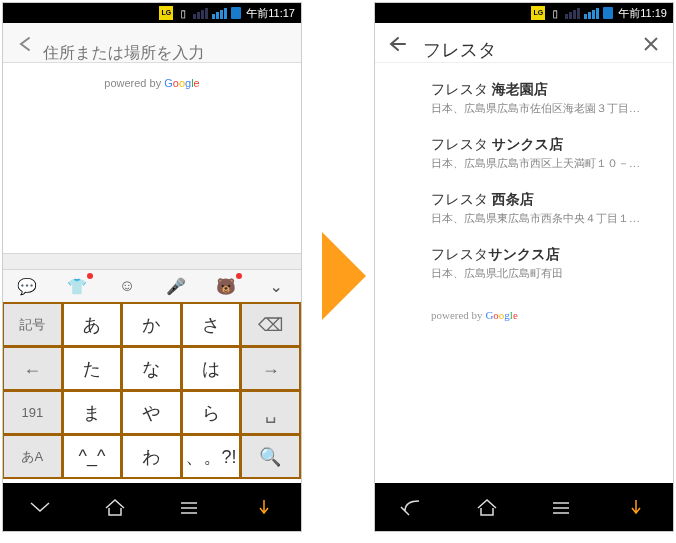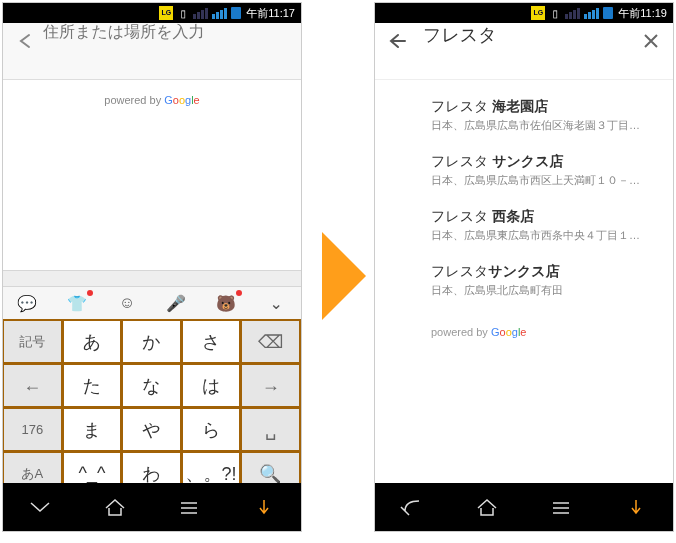--- a/index.html
+++ b/index.html
@@ -42,23 +42,23 @@
   .sigbar span{display:inline-block;width:3px;background:#2b90d9;}
   .sigbar span:nth-child(1){height:5px;}
   .sigbar span:nth-child(2){height:7px;}
   .sigbar span:nth-child(3){height:9px;}
   .sigbar span:nth-child(4){height:11px;}
   .sigbar.dim span{background:#335;}
   .status-time{font-size:11px;color:#fff;margin-left:1px;}
 
   
   .search-row {
-    height: 57px;
+    height: 40px;
     display:flex;
-    align-items:flex-start;
+    align-items:flex-end;
     padding:0 4px;
     border-bottom:1px solid #ddd;
     background:#f8f8f8;
   }
   .phone-right .search-row{background:#fff;border-bottom:1px solid #eee;}
   .back-btn{width:36px;height:36px;display:flex;align-items:center;justify-content:center;color:#777;font-size:18px;}
   .search-input{flex:1;font-size:16px;color:#aaa;border:none;background:transparent;outline:none;}
   .search-text{flex:1;font-size:18px;color:#333;padding-left:8px;}
   .clear-btn{width:36px;height:36px;display:flex;align-items:center;justify-content:center;color:#666;font-size:18px;}
 
@@ -71,21 +71,21 @@
   }
   .google-g{color:#4285F4;}
   .google-o1{color:#EA4335;}
   .google-o2{color:#FBBC05;}
   .google-g2{color:#4285F4;}
   .google-l{color:#34A853;}
   .google-e{color:#EA4335;}
 
   .blank-area{flex:1;}
   .phone-left .content{height:calc(100% - 20px - 44px - 48px);display:flex;flex-direction:column;}
-  .phone-right .content{height:calc(100% - 20px - 44px - 48px);overflow:hidden;}
+  .phone-right .content{height:calc(100% - 20px - 44px - 48px);overflow:hidden;font-family:Liberation Serif, serif;}
 
   
   .kbd-suggest{height:16px;background:#eee;border-top:1px solid #d6d6d6;}
   .kbd-toolbar{height:34px;background:#f6f6f6;display:flex;align-items:center;justify-content:space-around;border-top:1px solid #d6d6d6;border-bottom:1px solid #d6d6d6;}
   .kbd-toolbar .titem{font-size:16px;color:#555;position:relative;width:32px;height:22px;display:flex;align-items:center;justify-content:center;}
   .reddot::after{content:"";position:absolute;top:-2px;right:0;width:6px;height:6px;background:#e33;border-radius:50%;}
   .kbd-grid{display:grid;grid-template-columns:repeat(5,1fr);grid-auto-rows:44px;}
   .kbd-grid .k{border:2px solid #a16207;margin:-1px 0 0 -1px;display:flex;align-items:center;justify-content:center;font-size:18px;color:#333;}
   .kbd-grid .k.shade{background:#e6e6e6;color:#666;font-size:13px;}
   .kbd-grid .k.shade.big{font-size:18px;}
@@ -163,21 +163,21 @@
         <div class="k shade">記号</div>
         <div class="k">あ</div>
         <div class="k">か</div>
         <div class="k">さ</div>
         <div class="k shade big">⌫</div>
         <div class="k shade big">←</div>
         <div class="k">た</div>
         <div class="k">な</div>
         <div class="k">は</div>
         <div class="k shade big">→</div>
-        <div class="k shade">176</div>
+        <div class="k shade">191</div>
         <div class="k">ま</div>
         <div class="k">や</div>
         <div class="k">ら</div>
         <div class="k shade big">␣</div>
         <div class="k shade k-blue">あA</div>
         <div class="k">^_^</div>
         <div class="k">わ</div>
         <div class="k">、。?!</div>
         <div class="k shade big">🔍</div>
       </div>

